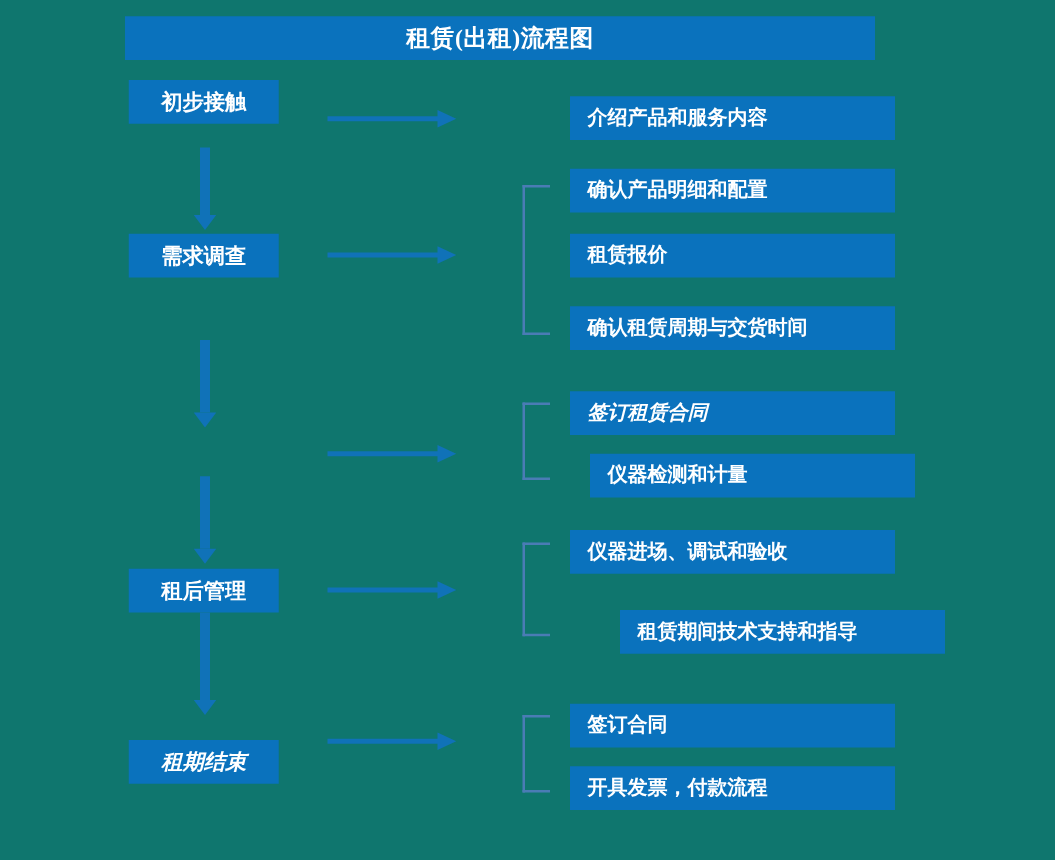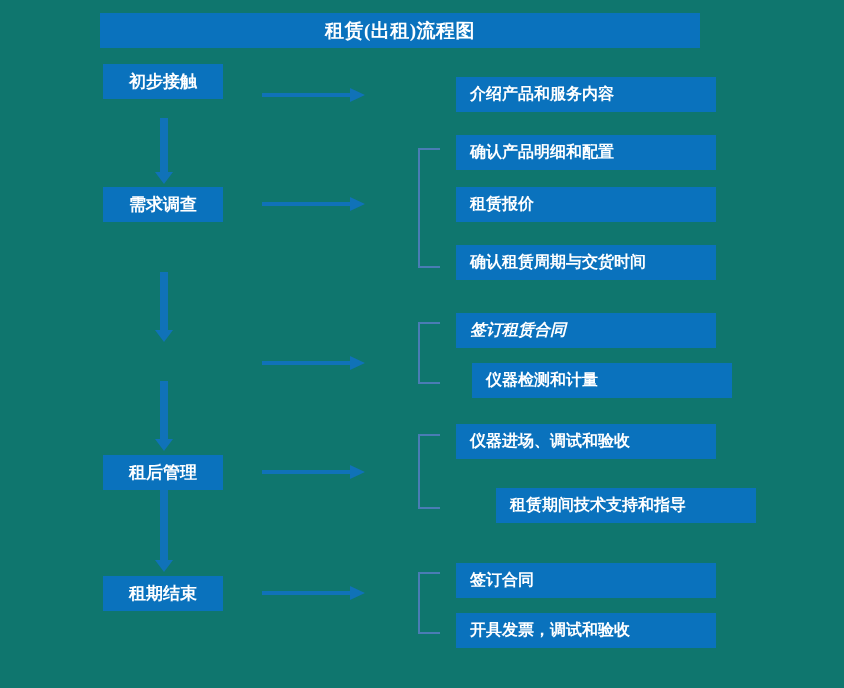--- a/index.html
+++ b/index.html
@@ -202,26 +202,26 @@
 
   <div class="detail-box" style="top:424px;">仪器进场、调试和验收</div>
 
   <div class="detail-box" style="top:488px;margin-left:40px;">租赁期间技术支持和指导</div>
 
   <div class="v-arrow" style="top:490px; height:82px;">
     <div class="shaft" style="height:70px;"></div>
     <div class="head" style="top:70px;"></div>
   </div>
 
-  <div class="stage-box" style="top:576px;">租期结束</div>
+  <div class="stage-box" style="top:592px;font-style:italic;">租期结束</div>
 
   <div class="h-arrow" style="top:586px;">
     <div class="shaft"></div>
     <div class="head"></div>
   </div>
 
   <div class="group-bracket" style="top:572px; height:62px;"></div>
 
   <div class="detail-box" style="top:563px;">签订合同</div>
 
-  <div class="detail-box" style="top:613px;">开具发票，调试和验收</div>
+  <div class="detail-box" style="top:613px;">开具发票，付款流程</div>
 
 </div>
 
 </body></html>

